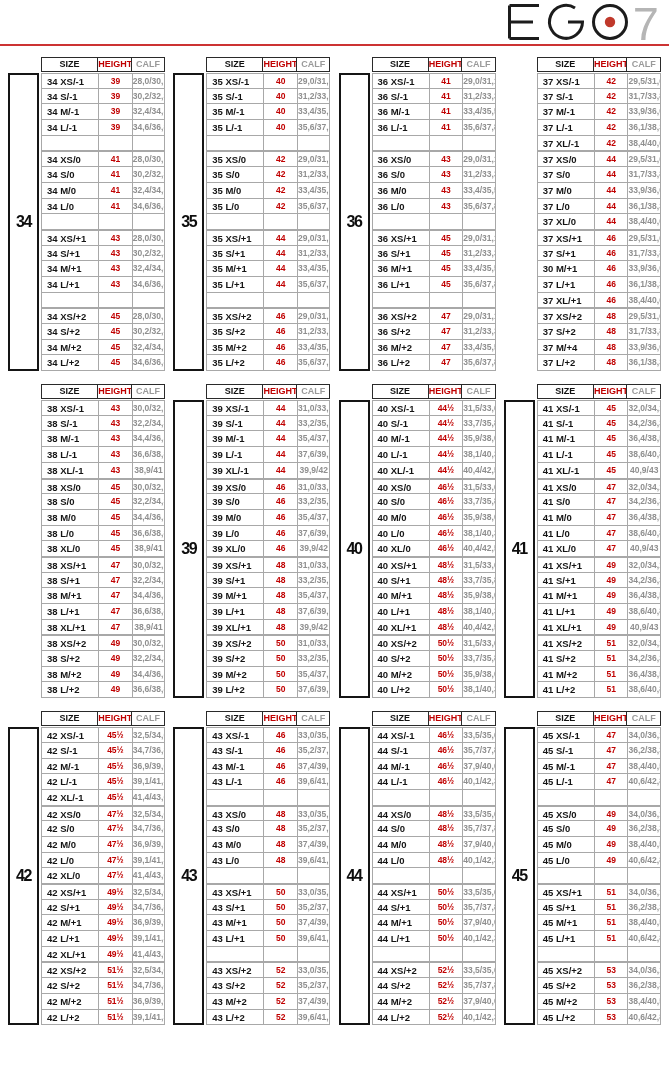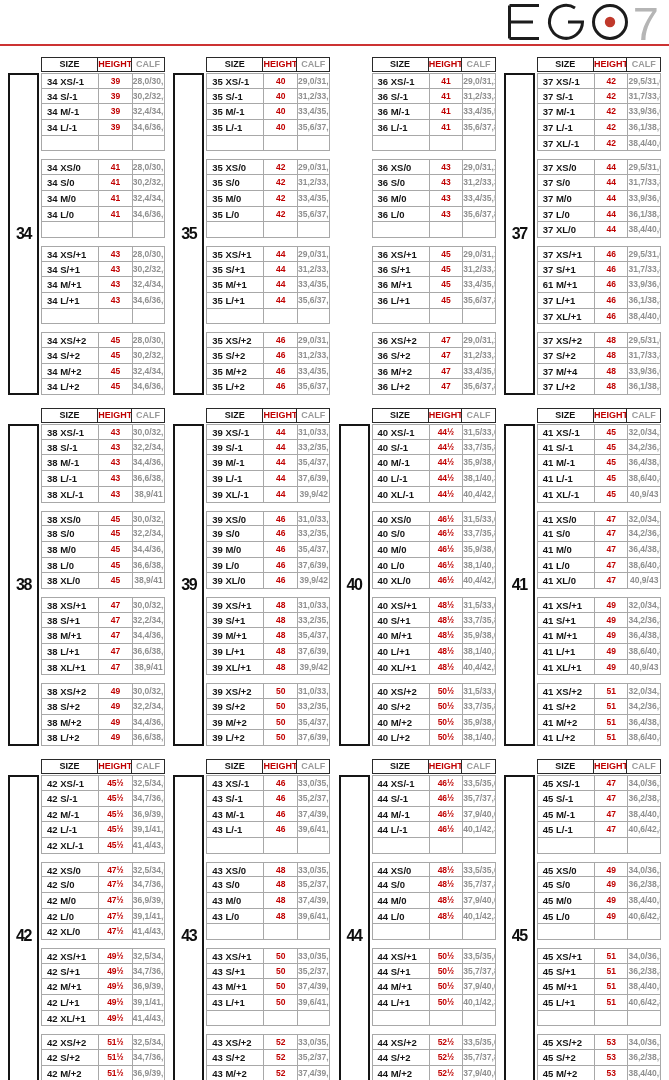--- a/index.html
+++ b/index.html
@@ -40,21 +40,21 @@
   .th-height { color:var(--accent); }
   .th-calf { color:#9a9a9a; }
 
   .numbox {
     grid-column:1; grid-row:2;
     border:2.5px solid #151515; background:#fff;
     display:flex; align-items:center; justify-content:center;
     font-weight:bold; font-size:16px; letter-spacing:-1.5px; color:#0e0e0e;
   }
   .tbody { grid-column:2; grid-row:2; display:flex; flex-direction:column; }
-  .block + .block { margin-top:8px; }
+  .block + .block { margin-top:0; }
 
   .trow { display:grid; grid-template-columns:46% 27% 27%; height:var(--row-h); }
   .td {
     border-left:1px solid var(--cell-border);
     border-bottom:1px solid var(--cell-border);
     background:#fff; line-height:var(--row-h); white-space:nowrap; overflow:hidden;
   }
   .td:last-child { border-right:1px solid var(--cell-border); }
   .block .trow:first-child .td { border-top:1px solid var(--cell-border); }
   .td-size  { font-weight:bold; font-size:9.5px; color:#141414; padding-left:5px; }
@@ -307,20 +307,21 @@
               </div>
             </div>
           </div>
         </div>
         <div class="group">
           <div class="thead">
             <div class="th th-size">SIZE</div>
             <div class="th th-height">HEIGHT</div>
             <div class="th th-calf">CALF</div>
           </div>
+          <div class="numbox">36</div>
           <div class="tbody">
             <div class="block">
               <div class="trow">
                 <div class="td td-size">36 XS/-1</div>
                 <div class="td td-height">41</div>
                 <div class="td td-calf">29,0/31,1</div>
               </div>
               <div class="trow">
                 <div class="td td-size">36 S/-1</div>
                 <div class="td td-height">41</div>
@@ -419,21 +420,20 @@
               </div>
             </div>
           </div>
         </div>
         <div class="group">
           <div class="thead">
             <div class="th th-size">SIZE</div>
             <div class="th th-height">HEIGHT</div>
             <div class="th th-calf">CALF</div>
           </div>
-          <div class="numbox">37</div>
           <div class="tbody">
             <div class="block">
               <div class="trow">
                 <div class="td td-size">37 XS/-1</div>
                 <div class="td td-height">42</div>
                 <div class="td td-calf">29,5/31,6</div>
               </div>
               <div class="trow">
                 <div class="td td-size">37 S/-1</div>
                 <div class="td td-height">42</div>
@@ -487,21 +487,21 @@
                 <div class="td td-size">37 XS/+1</div>
                 <div class="td td-height">46</div>
                 <div class="td td-calf">29,5/31,6</div>
               </div>
               <div class="trow">
                 <div class="td td-size">37 S/+1</div>
                 <div class="td td-height">46</div>
                 <div class="td td-calf">31,7/33,8</div>
               </div>
               <div class="trow">
-                <div class="td td-size">61 M/+1</div>
+                <div class="td td-size">30 M/+1</div>
                 <div class="td td-height">46</div>
                 <div class="td td-calf">33,9/36,0</div>
               </div>
               <div class="trow">
                 <div class="td td-size">37 L/+1</div>
                 <div class="td td-height">46</div>
                 <div class="td td-calf">36,1/38,3</div>
               </div>
               <div class="trow">
                 <div class="td td-size">37 XL/+1</div>
@@ -534,21 +534,20 @@
           </div>
         </div>
       </div>
     <div class="grid-row">
         <div class="group">
           <div class="thead">
             <div class="th th-size">SIZE</div>
             <div class="th th-height">HEIGHT</div>
             <div class="th th-calf">CALF</div>
           </div>
-          <div class="numbox">38</div>
           <div class="tbody">
             <div class="block">
               <div class="trow">
                 <div class="td td-size">38 XS/-1</div>
                 <div class="td td-height">43</div>
                 <div class="td td-calf">30,0/32,1</div>
               </div>
               <div class="trow">
                 <div class="td td-size">38 S/-1</div>
                 <div class="td td-height">43</div>

